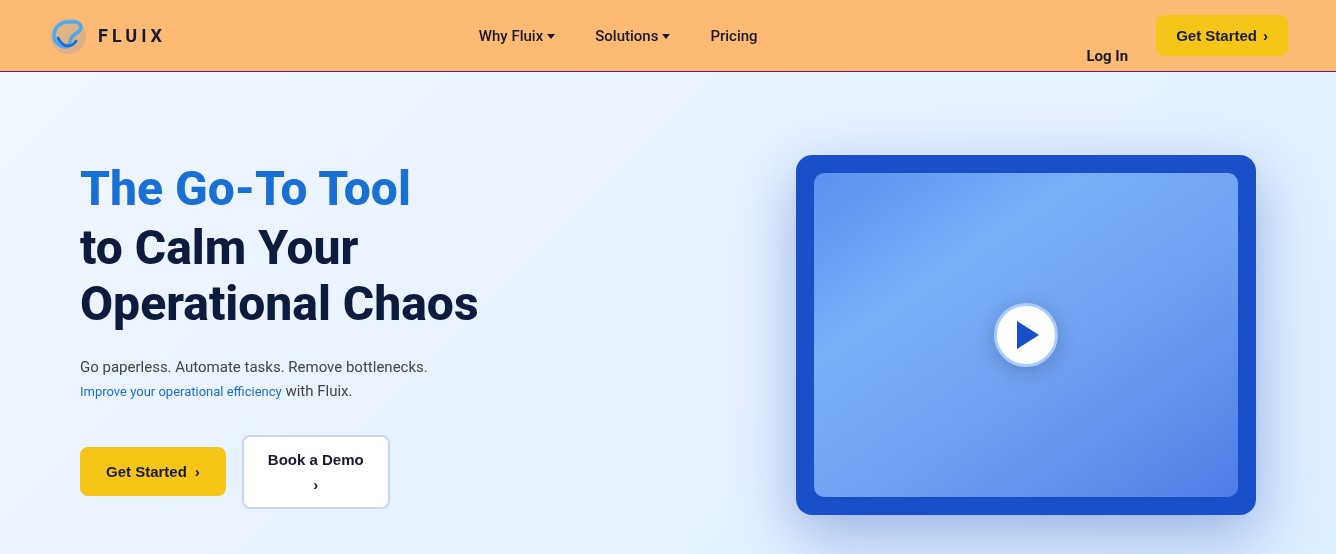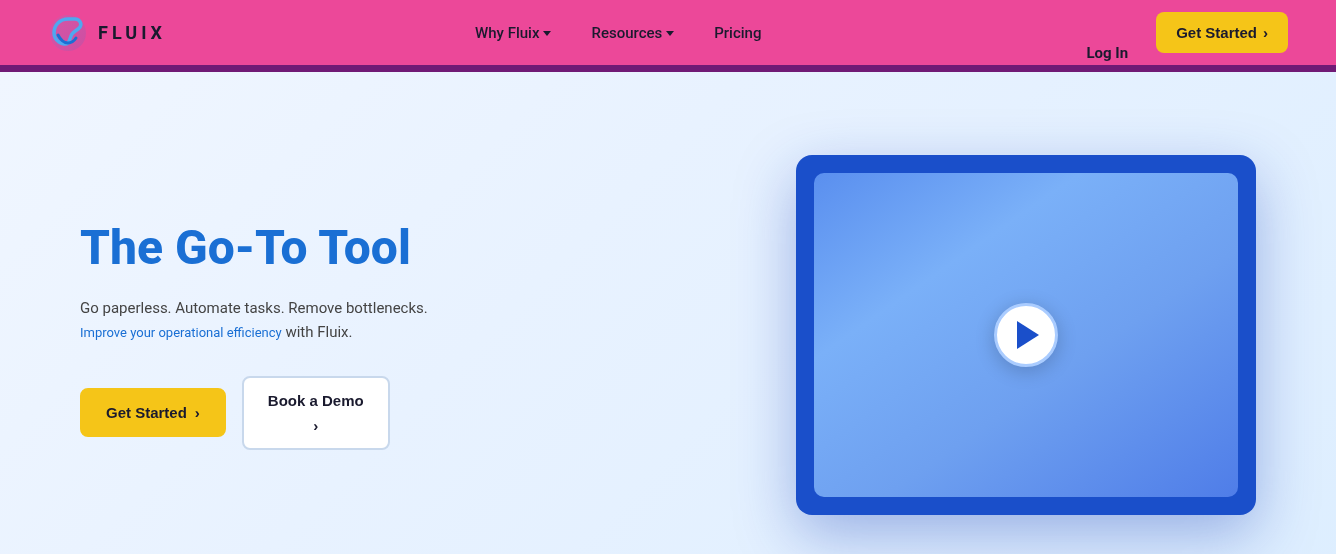--- a/index.html
+++ b/index.html
@@ -5,22 +5,22 @@
     * { margin: 0; padding: 0; box-sizing: border-box; }
     body { font-family: -apple-system, BlinkMacSystemFont, 'Segoe UI', Roboto, sans-serif; background: #fff; width: 1336px; height: 554px; overflow: hidden; }
 
     
     nav {
       display: flex;
       align-items: center;
       justify-content: space-between;
       padding: 0 48px;
       height: 72px;
-      background: #ec4899;
-      border-bottom: 7px solid #701a75;
+      background: #fdba74;
+      border-bottom: 1px solid #701a75;
       position: relative;
       z-index: 10;
     }
     .nav-logo {
       display: flex;
       align-items: center;
       gap: 10px;
       cursor: pointer;
     }
     .logo-icon {
@@ -231,40 +231,44 @@
     </svg>
     <span class="logo-text">FLUIX</span>
   </div>
 
   <div class="nav-links">
     <div class="nav-item">
       <span>Why Fluix</span>
       <span class="chevron-icon"></span>
     </div>
     <div class="nav-item">
-      <span>Resources</span>
+      <span>Solutions</span>
       <span class="chevron-icon"></span>
     </div>
     <div class="nav-item">
       <span>Pricing</span>
     </div>
   </div>
 
   <div class="nav-actions">
     <div class="btn-login">Log In</div>
     <button class="btn-get-started-nav">
       <span>Get Started</span>
       <span>›</span>
     </button>
   </div>
 </nav>
 
 <section class="hero">
   <div class="hero-content">
     <div class="hero-title-blue">The Go-To Tool</div>
+    <div class="hero-title-dark">
+      <span>to Calm Your</span><br>
+      <span>Operational Chaos</span>
+    </div>
     <div class="hero-subtitle hero-subtitle-full">
       <span>Go paperless. Automate tasks. Remove bottlenecks.</span><br>
       <a class="hero-link">Improve your operational efficiency</a><span> with Fluix.</span>
     </div>
     <div class="hero-buttons">
       <button class="btn-cta-primary">
         <span>Get Started</span>
         <span>›</span>
       </button>
       <button class="btn-cta-secondary">

